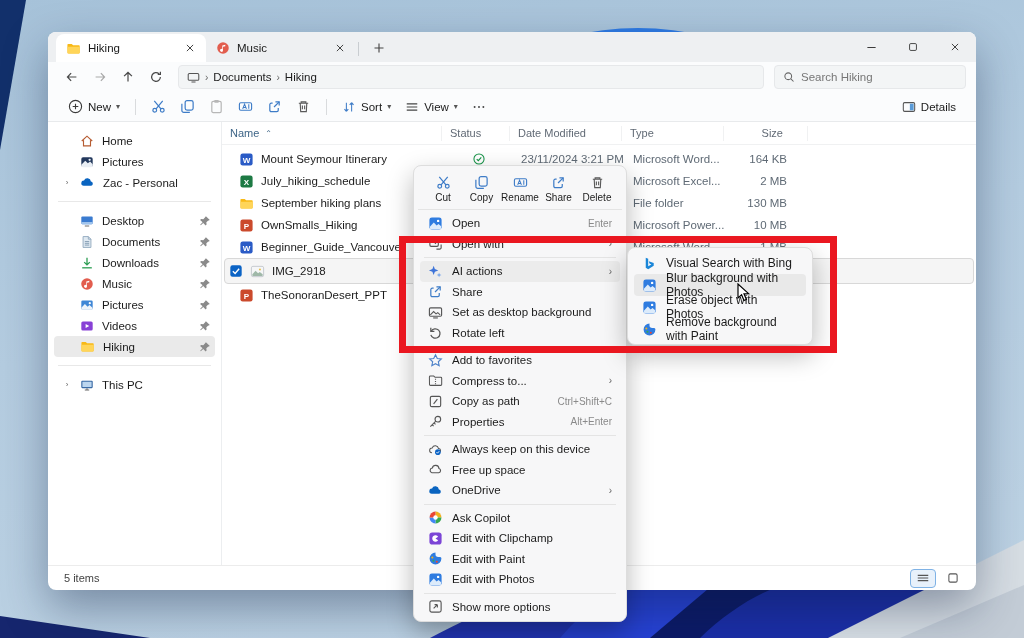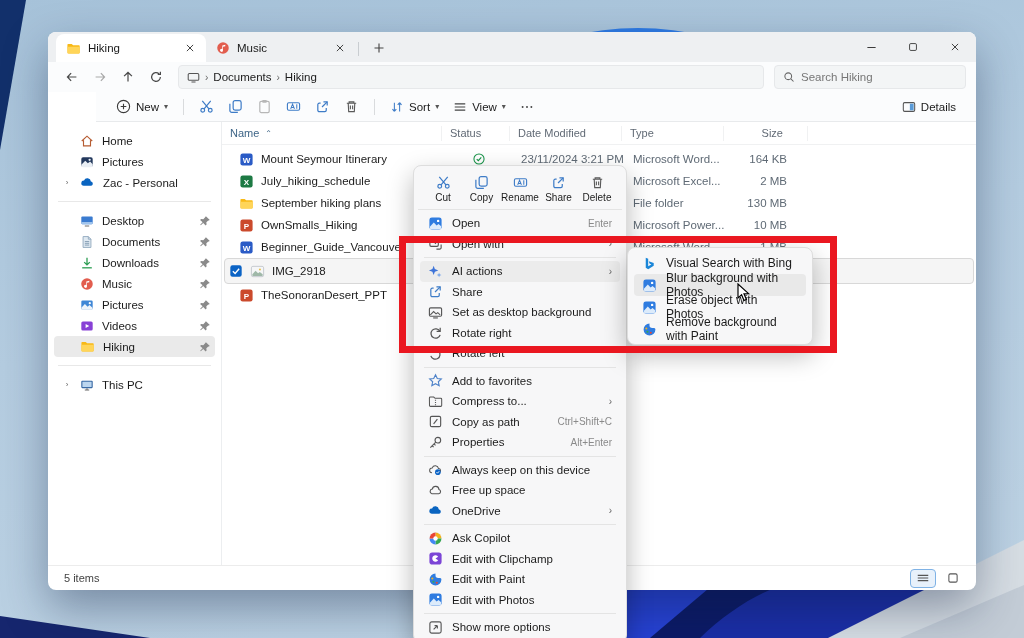--- a/index.html
+++ b/index.html
@@ -20,21 +20,21 @@
   
   .navbar { height:30px; background:#fbfcfd; display:flex; align-items:center; padding:0 10px 0 12px; gap:4px; flex:0 0 auto; }
   .nav-btn { width:24px; height:24px; display:flex; align-items:center; justify-content:center; color:#4a4a4a; border-radius:4px; }
   .nav-btn.dim { color:#a9a9a9; }
   .addressbar { flex:1; height:24px; margin:0 6px; background:#f3f5f6; border:1px solid #e6e8ea; border-radius:4px; display:flex; align-items:center; padding:0 8px; gap:5px; font-size:11.5px; color:#1b1b1b; }
   .crumb-chev { color:#666; font-size:10px; }
   .searchbox { width:192px; height:24px; background:#f3f5f6; border:1px solid #e6e8ea; border-radius:4px; display:flex; align-items:center; padding:0 8px; gap:6px; }
   .searchbox input { border:none; outline:none; background:transparent; font-size:11.5px; color:#555; width:100%; font-family:"Liberation Sans",sans-serif; }
   .searchbox input::placeholder { color:#767676; }
   
-  .toolbar { height:30px; background:#fbfcfd; border-bottom:1px solid #e8eaec; display:flex; align-items:center; padding:0 14px; gap:2px; flex:0 0 auto;margin-left:48px; }
+  .toolbar { height:30px; background:#fbfcfd; border-bottom:1px solid #e8eaec; display:flex; align-items:center; padding:0 14px; gap:2px; flex:0 0 auto; }
   .tb-btn { height:24px; display:flex; align-items:center; gap:5px; padding:0 6px; border-radius:4px; font-size:11.5px; color:#1b1b1b; }
   .tb-sep { width:1px; height:16px; background:#d9dbdd; margin:0 7px; }
   .tb-spacer { flex:1; }
   .chev-down { font-size:8px; color:#555; }
   
   .content { flex:1; display:flex; min-height:0; }
   .sidebar { width:174px; border-right:1px solid #eceef0; padding:8px 6px; overflow:hidden; flex:0 0 auto; }
   .side-item { height:21px; display:flex; align-items:center; gap:8px; padding:0 4px 0 8px; border-radius:4px; font-size:11.5px; color:#1b1b1b; }
   .side-item .expander { width:10px; font-size:8px; color:#666; text-align:center; flex:0 0 auto; }
   .side-item .side-label { flex:1; white-space:nowrap; overflow:hidden; }
@@ -702,29 +702,20 @@
               <rect x="1.5" y="3" width="13" height="9" rx="1.3" stroke="#555" stroke-width="1.2"></rect>
               <path d="M2.5 10.5 6 7l2.6 2.5 1.8-1.4 2.6 2.4" stroke="#555" stroke-width="1.1" fill="none"></path>
               <path d="M5.5 13.8h5" stroke="#555" stroke-width="1.2"></path>
             </svg>
           </span>
           <span class="ci-label">Set as desktop background</span>
         </div>
         <div class="ctx-item">
           <span class="ico">
             <svg width="15" height="15" viewBox="0 0 16 16" fill="none">
-              <path d="M12.5 6.5a5 5 0 1 0 .5 4" stroke="#555" stroke-width="1.3" fill="none"></path>
-              <path d="M13 3v3.8h-3.8" stroke="#555" stroke-width="1.3" fill="none"></path>
-            </svg>
-          </span>
-          <span class="ci-label">Rotate right</span>
-        </div>
-        <div class="ctx-item">
-          <span class="ico">
-            <svg width="15" height="15" viewBox="0 0 16 16" fill="none">
               <path d="M3.5 6.5a5 5 0 1 1-.5 4" stroke="#555" stroke-width="1.3" fill="none"></path>
               <path d="M3 3v3.8h3.8" stroke="#555" stroke-width="1.3" fill="none"></path>
             </svg>
           </span>
           <span class="ci-label">Rotate left</span>
         </div>
         <div class="ctx-sep"></div>
         <div class="ctx-item">
           <span class="ico">
             <svg width="15" height="15" viewBox="0 0 16 16" fill="none">

